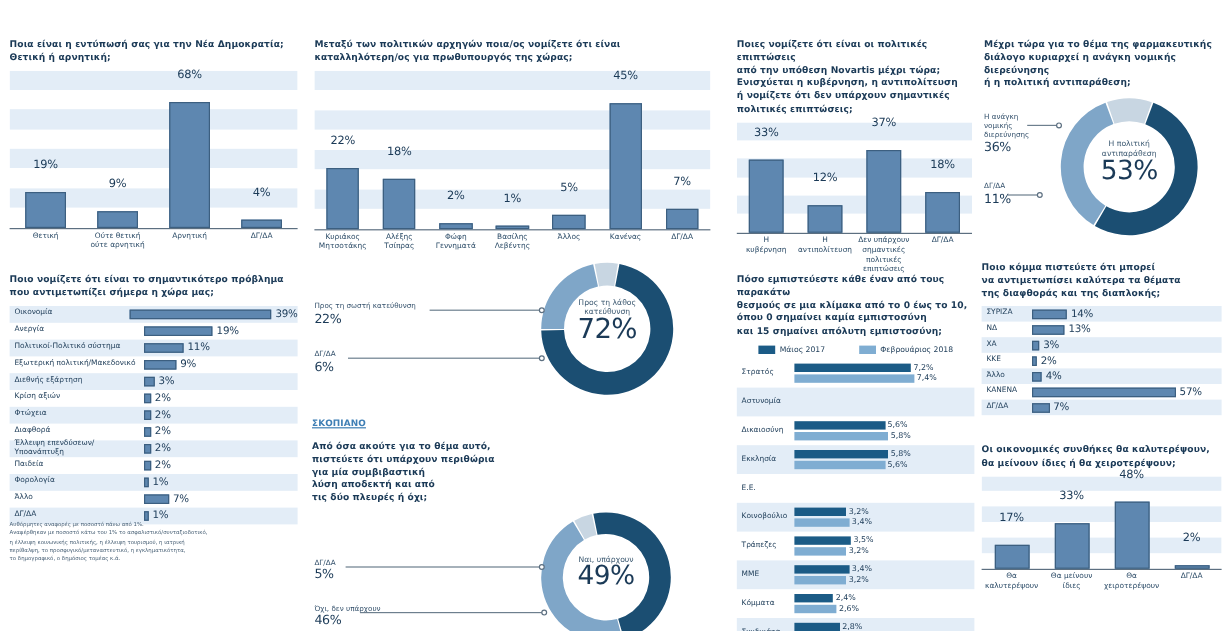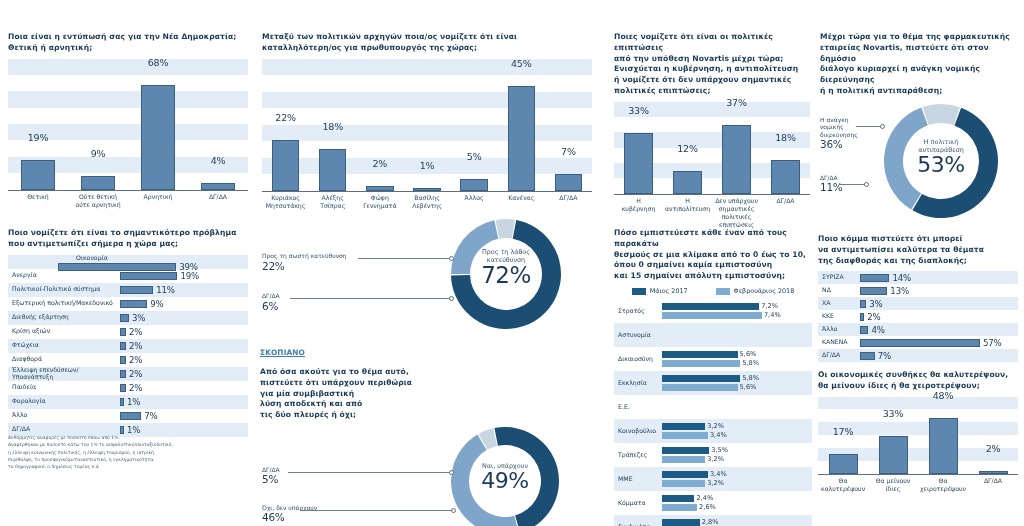--- a/index.html
+++ b/index.html
@@ -257,21 +257,20 @@
           <div class="vbtick">
             <div>ΔΓ/ΔΑ</div>
           </div>
         </div>
     </div>
   </div>
 
   <div class="panel" style="left:820px;top:22px;width:200px;height:190px;">
     <div class="q-title">
       <div>Μέχρι τώρα για το θέμα της φαρμακευτικής</div>
-      <div>εταιρείας Novartis, πιστεύετε ότι στον δημόσιο</div>
       <div>διάλογο κυριαρχεί η ανάγκη νομικής διερεύνησης</div>
       <div>ή η πολιτική αντιπαράθεση;</div>
     </div>
     <div class="donut-block" id="donut-nov" style="position:relative;height:120px;">
         <svg width="118" height="118" style="position: absolute; left: 62px; top: 0px;">
           <path d="M 79.14806609541766 5.679690242697561 A 57 57 0 1 1 30.413887981910925 108.31363097247315 L 39.94259198794062 91.87575398164877 A 38 38 0 1 0 72.43204406361177 23.453126828465038 Z" fill="#1b4e72"></path>
           <path d="M 29.217581811190918 107.60048936818326 A 57 57 0 0 1 39.2246678603244 5.540330727121841 L 45.81644524021627 23.3602204847479 A 38 38 0 0 0 39.14505454079395 91.40032624545552 Z" fill="#7fa6c8"></path>
           <path d="M 40.536707162705426 5.073134546829934 A 57 57 0 0 1 77.83932038465372 5.203345759755926 L 71.55954692310249 23.135563839837282 A 38 38 0 0 0 46.691138108470284 23.04875636455329 Z" fill="#c8d6e2"></path>
         </svg>
         <div class="donut-center" style="left: 75px; width: 92px; top: 36px; right: auto;">
@@ -295,21 +294,21 @@
         <div class="leaddot" style="left: 44px; top: 80px;"></div>
       </div>
   </div>
 
   <div class="panel" style="left:8px;top:218px;width:240px;height:210px;">
     <div class="q-title">
       <div>Ποιο νομίζετε ότι είναι το σημαντικότερο πρόβλημα</div>
       <div>που αντιμετωπίζει σήμερα η χώρα μας;</div>
     </div>
     <div class="hlist" id="hlist-problem">
-        <div class="hrow alt" style="height: 14px; flex-direction: column;">
+        <div class="hrow alt" style="height: 14px;">
           <div class="hlabel" style="width: 112px;">
             <div>Οικονομία</div>
           </div>
           <div class="htrack">
             <div class="hbar" style="width: 118px; background: rgb(94, 135, 176); border-color: rgb(60, 95, 128);"></div>
             <div class="hval">39%</div>
           </div>
         </div>
         <div class="hrow" style="height: 14px;">
           <div class="hlabel" style="width: 112px;">
@@ -616,21 +615,21 @@
             </div>
             <div class="pline">
               <div class="pbar" style="width: 35.1px; background: rgb(127, 173, 210);"></div>
               <div class="pval">2,6%</div>
             </div>
           </div>
         </div>
       </div>
   </div>
 
-  <div class="panel" style="left:818px;top:224px;width:200px;height:130px;">
+  <div class="panel" style="left:818px;top:208px;width:200px;height:130px;">
     <div class="q-title">
       <div>Ποιο κόμμα πιστεύετε ότι μπορεί</div>
       <div>να αντιμετωπίσει καλύτερα τα θέματα</div>
       <div>της διαφθοράς και της διαπλοκής;</div>
     </div>
     <div class="hlist" id="hlist-party">
         <div class="hrow alt" style="height: 13px;">
           <div class="hlabel" style="width: 42px;">
             <div>ΣΥΡΙΖΑ</div>
           </div>

